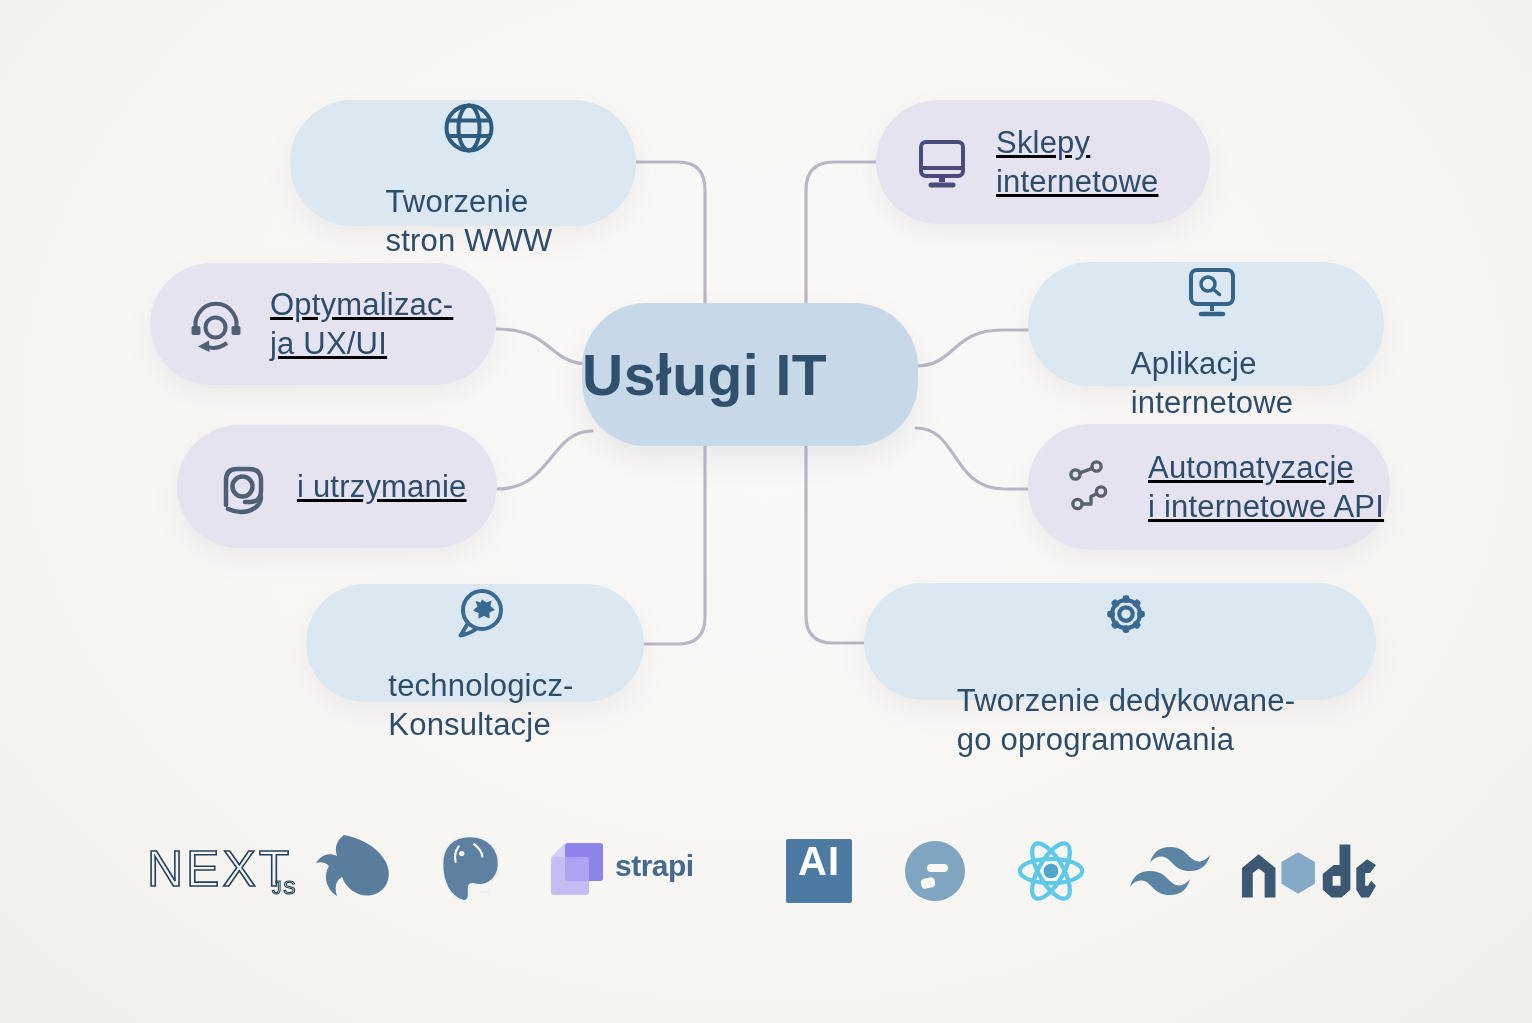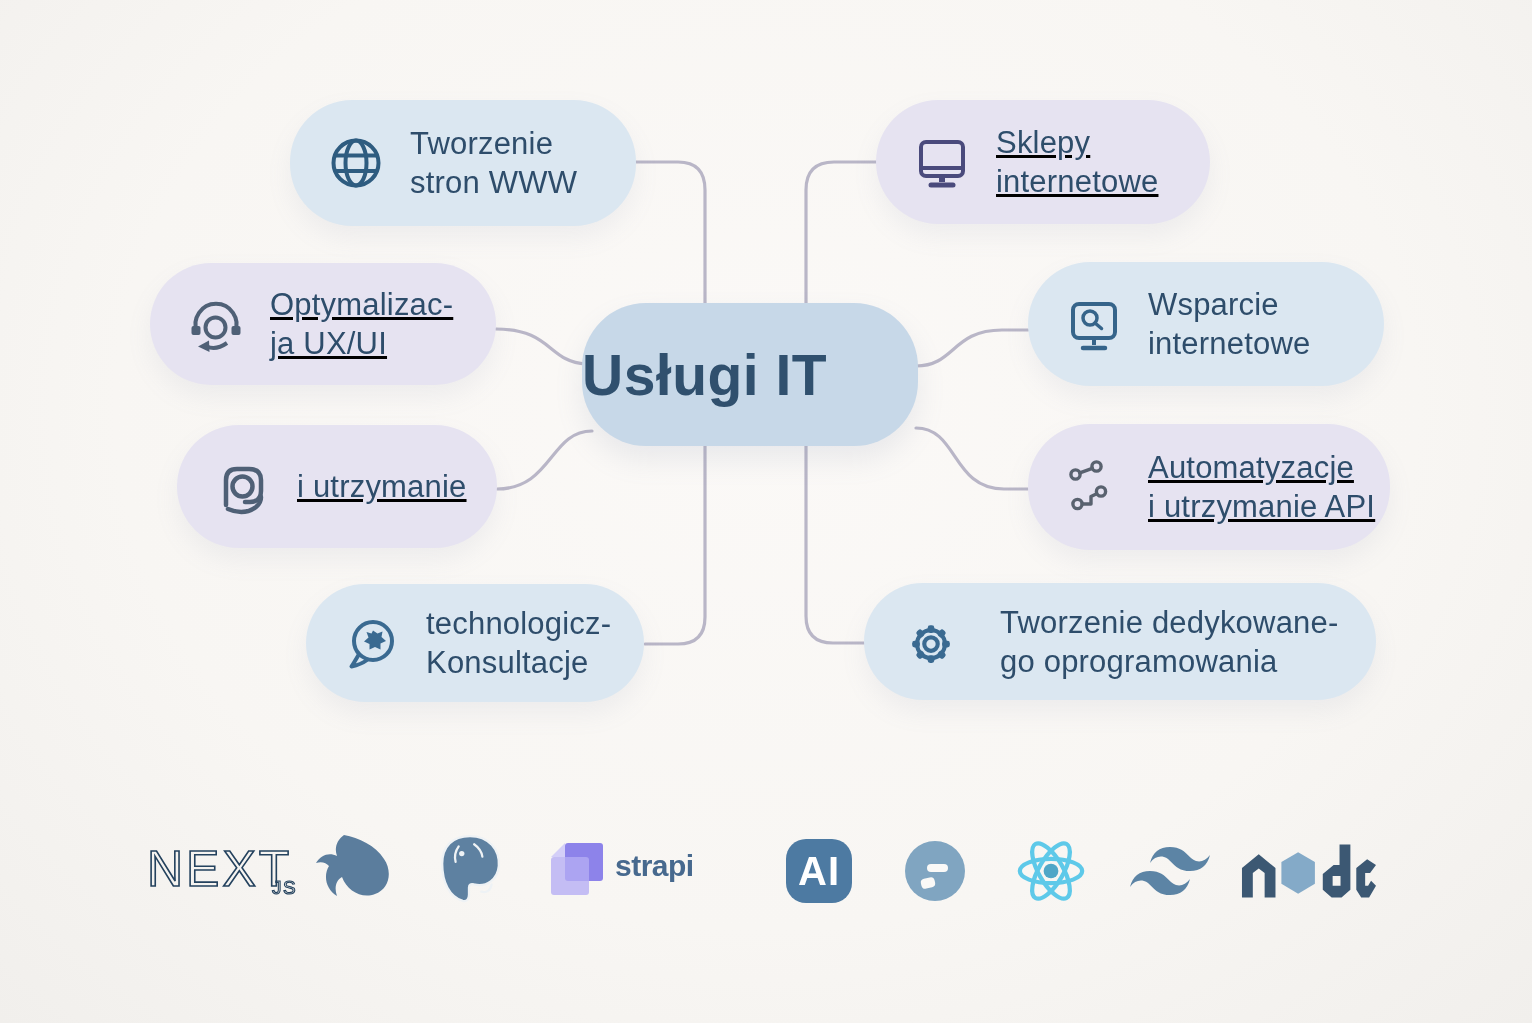--- a/index.html
+++ b/index.html
@@ -8,34 +8,34 @@
     background:radial-gradient(ellipse at 50% 40%, #fbf9f7 0%, #f8f6f3 60%, #f1efec 100%);
     font-family:"Liberation Sans",sans-serif;
   }
   svg{display:block}
   .wires{position:absolute;left:0;top:0}
   .pill{
     position:absolute;display:flex;align-items:center;gap:26px;
     padding:0 26px 0 38px;box-sizing:border-box;border-radius:62px;
     box-shadow:0 12px 24px rgba(140,150,175,.10);
   }
-  .pill.blue{background:#dbe7f1;}
+  .pill.blue{background:#dbe7f1;flex-direction:column;}
   .pill.lav{background:#e6e3f1;text-decoration:underline;}
   .nicon{flex:0 0 auto;display:flex;align-items:center;justify-content:center}
   .nlabel{color:#2e4d6b;font-size:31px;line-height:39px;font-weight:500;letter-spacing:.2px;}
   .nlabel span{display:block;white-space:nowrap}
   .center-node{
     position:absolute;left:582px;top:303px;width:336px;height:143px;
     background:#c7d8e8;border-radius:64px;display:flex;align-items:center;justify-content:flex-start;
     box-shadow:0 14px 28px rgba(130,145,170,.14);
   }
   .center-node .title{font-size:57px;font-weight:700;color:#30506e;letter-spacing:.5px}
   
   .logo{position:absolute;display:flex;align-items:center}
-  .ai-badge{width:66px;height:64px;background:#4d7aa2;border-radius:20px;display:flex;align-items:center;justify-content:center}
+  .ai-badge{width:66px;height:64px;background:#4d7aa2;border-radius:2px;display:flex;align-items:flex-start;justify-content:center}
   .ai-badge span{color:#fff;font-size:40px;font-weight:700;letter-spacing:1px}
   .circle-badge{position:relative;width:60px;height:60px;background:#80a5c1;border-radius:50%}
   .circle-badge .dash{position:absolute;left:22px;top:23px;width:21px;height:8px;background:#faf9f7;border-radius:4px}
   .circle-badge .blob{position:absolute;left:16px;top:37px;width:14px;height:10px;background:#faf9f7;border-radius:4px;transform:rotate(-14deg)}
   .strapi-word{font-size:30px;font-weight:700;color:#47698e;letter-spacing:-.5px;margin-left:11px;transform:translateY(-3px)}
 </style>
 </head>
 <body>
 
 <div class="canvas">
@@ -104,21 +104,21 @@
     <span class="nicon">
       <svg width="56" height="56" viewBox="0 0 56 56" fill="none" stroke="#35648a" stroke-width="4">
         <rect x="7" y="8" width="42" height="34" rx="6"></rect>
         <circle cx="24" cy="22" r="7" stroke-width="3.5"></circle>
         <line x1="29" y1="27" x2="35.5" y2="32.5" stroke-width="3.5" stroke-linecap="round"></line>
         <line x1="28" y1="42" x2="28" y2="49" stroke-width="4"></line>
         <line x1="17" y1="52" x2="39" y2="52" stroke-width="4.5" stroke-linecap="round"></line>
       </svg>
     </span>
     <span class="nlabel">
-      <span>Wsparcie</span>
+      <span>Aplikacje</span>
       <span>internetowe</span>
     </span>
   </div>
 
   <div class="pill lav" style="left:177px;top:425px;width:320px;height:123px">
     <span class="nicon">
       <svg width="56" height="56" viewBox="0 0 56 56" fill="none" stroke="#4f6076" stroke-width="4.5" stroke-linecap="round">
         <path d="M11,46 L11,21 Q11,10 22,10 L34,10 Q46,10 46,21 L46,32 Q46,43 35,43 L30,43"></path>
         <circle cx="27.5" cy="27.5" r="10"></circle>
         <path d="M13,50 Q29,57 41,48 Q46,44 46,38"></path>
@@ -135,21 +135,21 @@
         <circle cx="9.5" cy="15.5" r="4.6"></circle>
         <circle cx="30.5" cy="7.5" r="4.6"></circle>
         <circle cx="11.5" cy="45" r="4.6"></circle>
         <circle cx="35" cy="32.5" r="4.6"></circle>
         <line x1="13.8" y1="13.8" x2="26.3" y2="9.3"></line>
         <polyline points="16.2,45 25,45 25,37.5 30.7,34.8"></polyline>
       </svg>
     </span>
     <span class="nlabel">
       <span>Automatyzacje</span>
-      <span>i utrzymanie API</span>
+      <span>i internetowe API</span>
     </span>
   </div>
 
   <div class="pill blue" style="left:306px;top:584px;width:338px;height:118px">
     <span class="nicon">
       <svg width="56" height="56" viewBox="0 0 56 56" fill="none" stroke="#3a6a91" stroke-width="4" stroke-linecap="round" stroke-linejoin="round">
         <circle cx="29" cy="26" r="19"></circle>
         <path d="M14.5,40 Q9,49.5 7.5,51.5 Q17,49.5 23,45"></path>
         <polygon fill="#3a6a91" stroke="none" points="29,15.5 33.5,18.5 38.5,16.5 37.5,22 42,26 36.5,28.5 36.5,34.5 31,32 25.5,34.5 25.5,29 20,26.5 24.5,22.5 22.5,17 27.5,18.5"></polygon>
       </svg>

